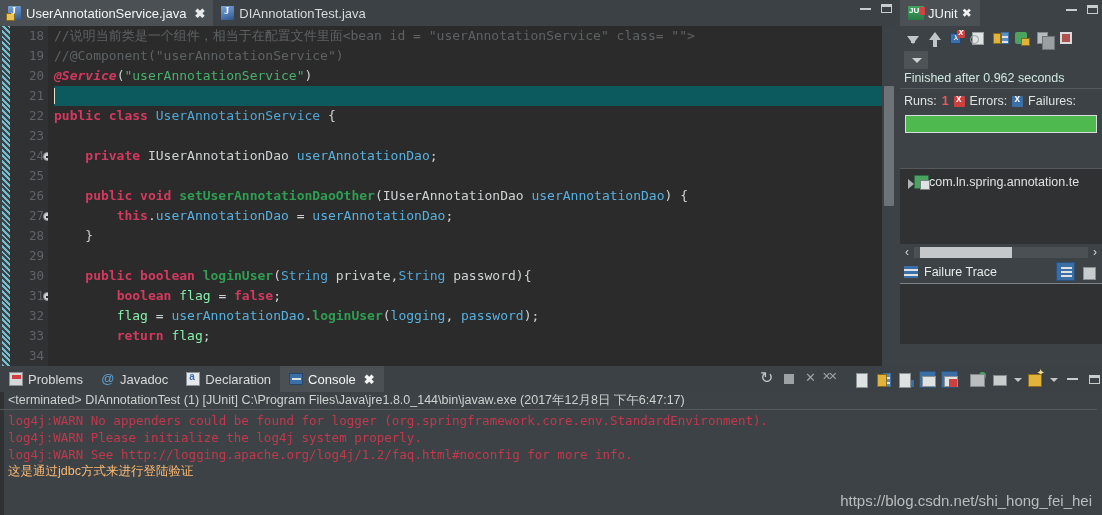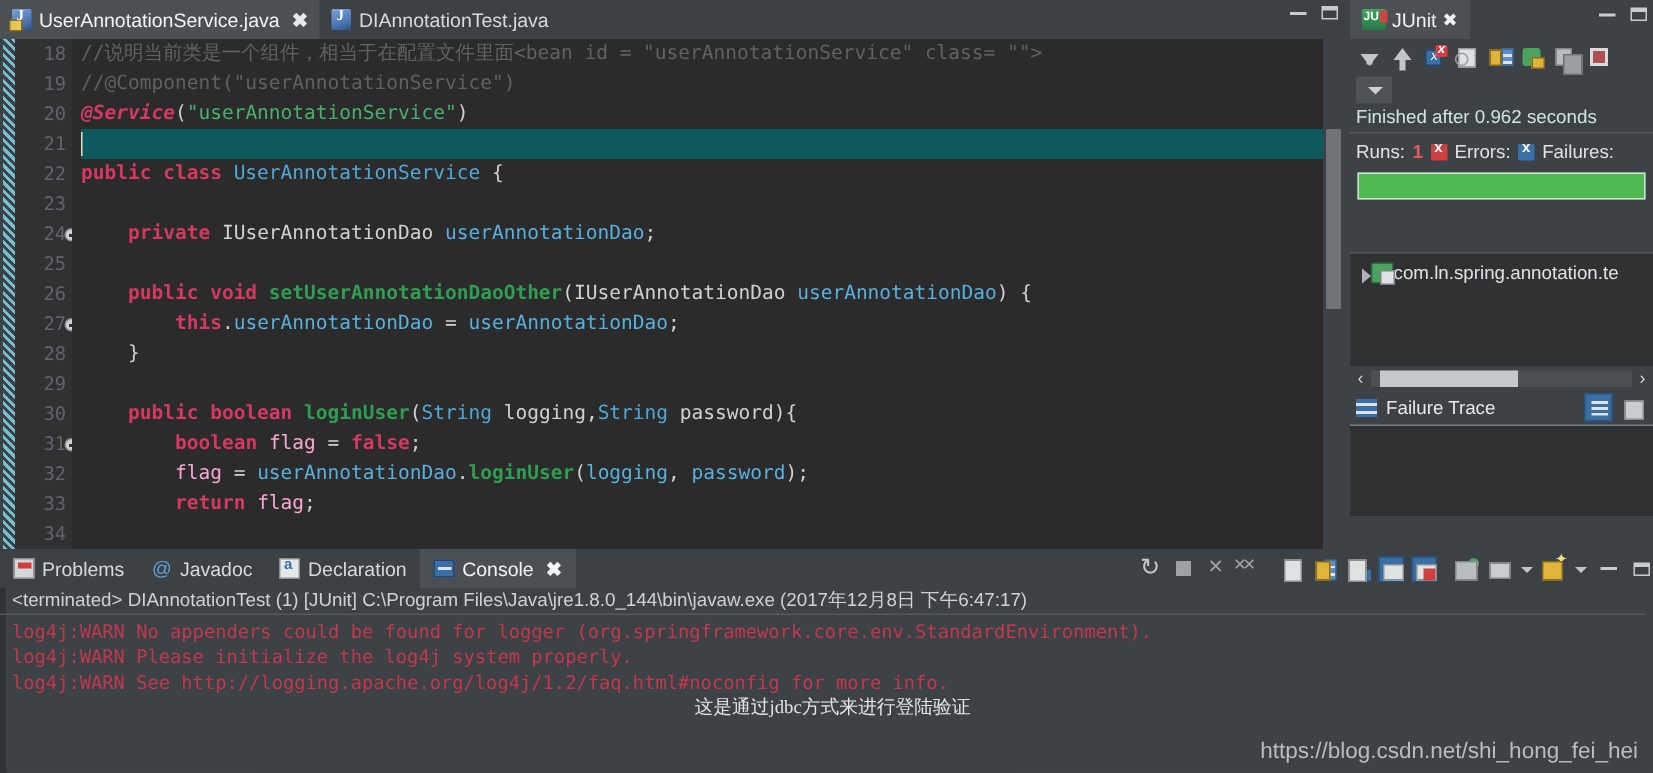--- a/index.html
+++ b/index.html
@@ -91,21 +91,21 @@
     content: ""; position: absolute; left: 6px; width: 1px; height: 16px;
     margin-top: 2px; background: #e8e2c8;
   }
   .cmt { color: #5e6264; }
   .kw { color: #d5395f; font-weight: bold; }
   .ann { color: #d5395f; font-style: italic; font-weight: bold; }
   .str { color: #49b06e; }
   .type { color: #4fa8d8; }
   .meth { color: #2f9e52; font-weight: bold; }
   .fld { color: #58b0df; }
-  .var { color: #f9a8d4; }
+  .var { color: #86efac; }
   .pl { color: #cfd2d3; }
 
   .ruler-col {
     width: 14px; flex: none; background: #3c4245; position: relative;
   }
   .ruler-col .warn-marker {
     position: absolute; left: 2px; top: 22px;
     width: 9px; height: 7px; background: #d8b63a;
     border: 1px solid #8a6d14; border-radius: 1px;
   }
@@ -277,21 +277,21 @@
   .b-maxi { width:11px; height:9px; border:1.5px solid #c9cccd; border-top-width:3px; margin-left:6px; }
 
   .console {
     position: absolute; left: 0; top: 26px; right: 0; bottom: 0;
     background: #3c4245; font-family: "DejaVu Sans Mono", monospace;
   }
   .console .leftbar { position:absolute; left:0; top:0; bottom:0; width:4px; background:#2f3133; }
   .console .cline { height: 17px; line-height: 17px; padding-left: 8px; white-space: pre; font-size: 12.5px; }
   .cterm { color: #cfd2d3; font-family: "Liberation Sans", sans-serif; font-size: 12.5px; }
   .cwarn { color: #c3384d; }
-  .cplain { color: #e5e5e5; font-family: Liberation Serif, serif; font-size: 13px; text-align: center; }
+  .cplain { color: #fdba74; font-family: Liberation Sans, sans-serif; font-size: 13px; }
   .sep-line { position:absolute; left:0; right:0; top:17px; height:1px; background:#55595c; }
   .watermark {
     position: absolute; right: 10px; bottom: 6px;
     color: #b9bdbf; font-size: 15px; font-family: "Liberation Sans", sans-serif;
   }
   .console-scroll {
     position: absolute; right: 0; top: 0; bottom: 0; width: 5px; background: #3c4245;
   }
 </style>
 </head>
@@ -345,21 +345,21 @@
           <div class="line"><span class="ann">@Service</span><span class="pl">(</span><span class="str">"userAnnotationService"</span><span class="pl">)</span></div>
           <div class="line cursorline"><span class="pl"></span></div>
           <div class="line"><span class="kw">public class </span><span class="type">UserAnnotationService </span><span class="pl">{</span></div>
           <div class="line"><span class="pl"></span></div>
           <div class="line"><span class="pl">    </span><span class="kw">private </span><span class="pl">IUserAnnotationDao </span><span class="fld">userAnnotationDao</span><span class="pl">;</span></div>
           <div class="line"><span class="pl"></span></div>
           <div class="line"><span class="pl">    </span><span class="kw">public void </span><span class="meth">setUserAnnotationDaoOther</span><span class="pl">(IUserAnnotationDao </span><span class="fld">userAnnotationDao</span><span class="pl">) {</span></div>
           <div class="line"><span class="pl">        </span><span class="kw">this</span><span class="pl">.</span><span class="fld">userAnnotationDao</span><span class="pl"> = </span><span class="fld">userAnnotationDao</span><span class="pl">;</span></div>
           <div class="line"><span class="pl">    }</span></div>
           <div class="line"><span class="pl"></span></div>
-          <div class="line"><span class="pl">    </span><span class="kw">public boolean </span><span class="meth">loginUser</span><span class="pl">(</span><span class="type">String </span><span class="pl">logging,</span><span class="type">String </span><span class="pl">password){</span></div>
+          <div class="line"><span class="pl">    </span><span class="kw">public boolean </span><span class="meth">loginUser</span><span class="pl">(</span><span class="type">String </span><span class="pl">private,</span><span class="type">String </span><span class="pl">password){</span></div>
           <div class="line"><span class="pl">        </span><span class="kw">boolean </span><span class="var">flag</span><span class="pl"> = </span><span class="kw">false</span><span class="pl">;</span></div>
           <div class="line"><span class="pl">        </span><span class="var">flag</span><span class="pl"> = </span><span class="fld">userAnnotationDao</span><span class="pl">.</span><span class="meth">loginUser</span><span class="pl">(</span><span class="fld">logging</span><span class="pl">, </span><span class="fld">password</span><span class="pl">);</span></div>
           <div class="line"><span class="pl">        </span><span class="kw">return </span><span class="var">flag</span><span class="pl">;</span></div>
         </div>
       <div class="ruler-col">
         <div class="warn-marker"></div>
       </div>
     </div>
     <div class="vscroll">
       <div class="thumb"></div>

